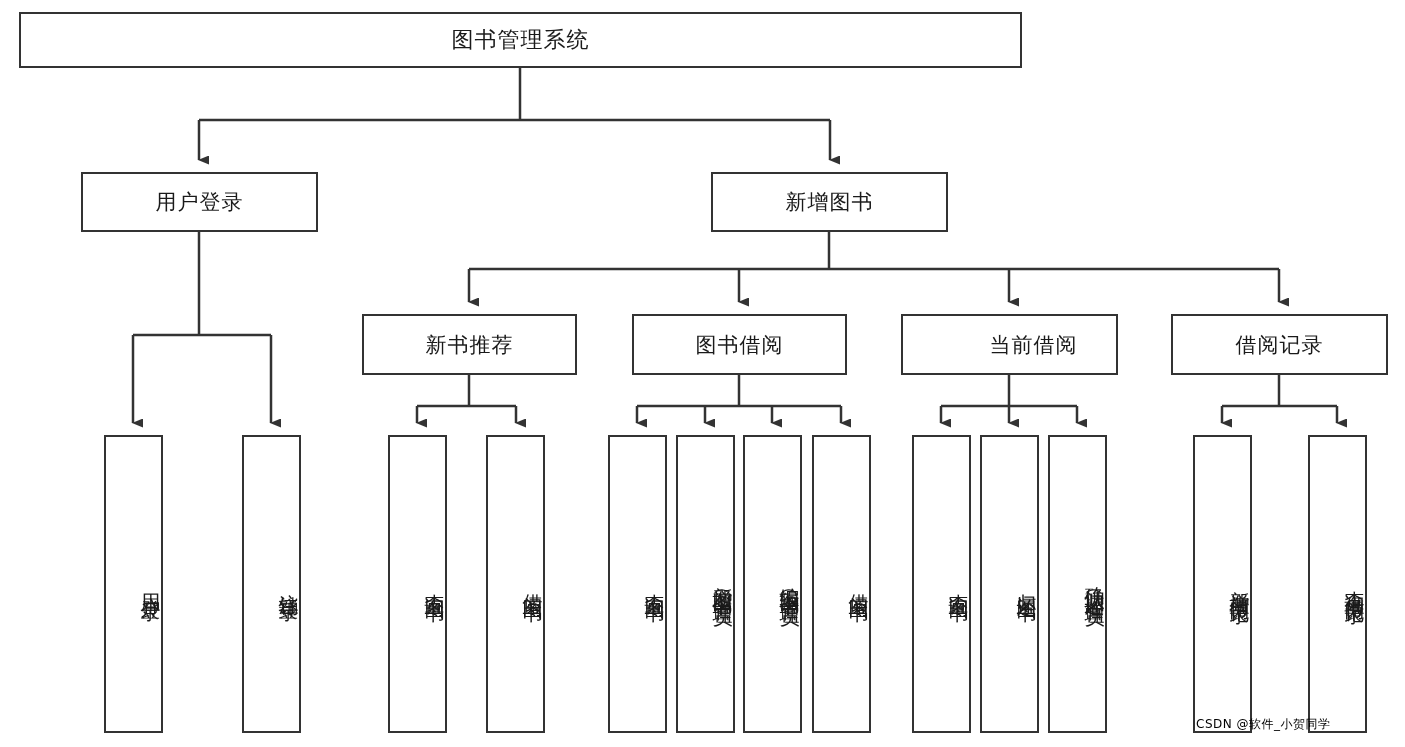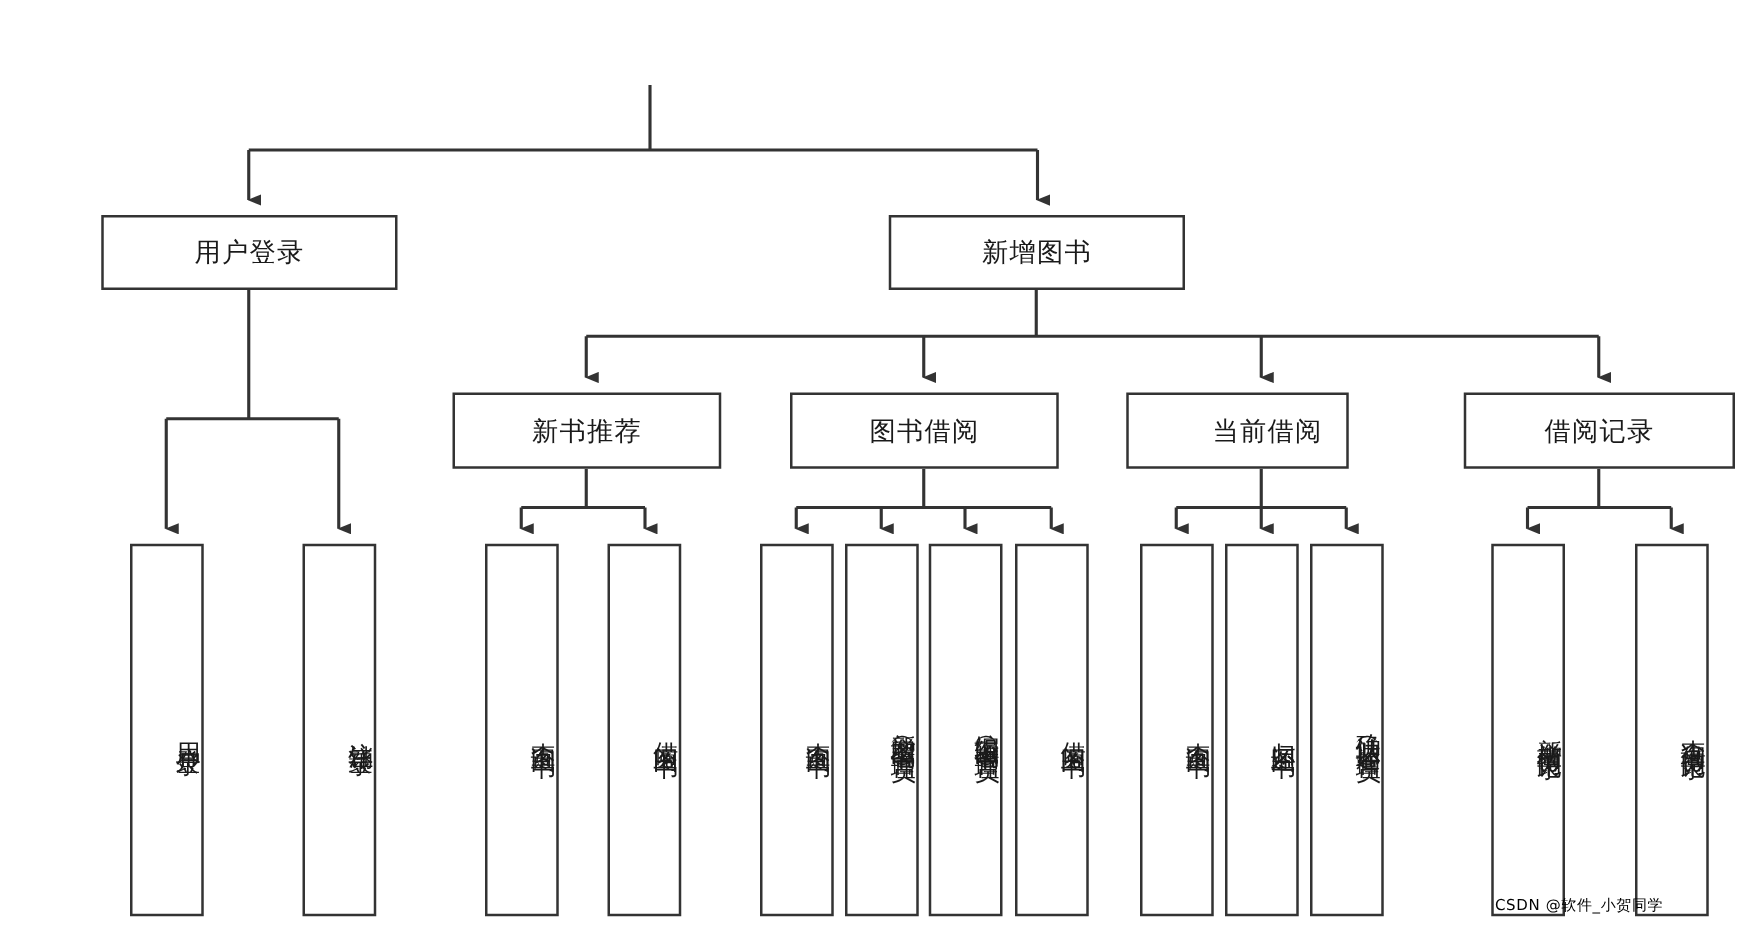--- a/index.html
+++ b/index.html
@@ -115,27 +115,28 @@
       <path d="M1009,406 L1009,423" marker-end="url(#arrowhead)"></path>
       <path d="M1077,406 L1077,423" marker-end="url(#arrowhead)"></path>
 
       <path d="M1279,375 L1279,406"></path>
       <path d="M1222,406 L1337,406"></path>
       <path d="M1222,406 L1222,423" marker-end="url(#arrowhead)"></path>
       <path d="M1337,406 L1337,423" marker-end="url(#arrowhead)"></path>
     </g>
   </svg>
 
+  <div class="node node-h node-root" style="left:19px; top:12px; width:1003px; height:56px;">图书管理系统</div>
 
   <div class="node node-h" style="left:81px; top:172px; width:237px; height:60px;">用户登录</div>
   <div class="node node-h" style="left:711px; top:172px; width:237px; height:60px;">新增图书</div>
 
   <div class="node node-h" style="left:362px; top:314px; width:215px; height:61px;">新书推荐</div>
   <div class="node node-h" style="left:632px; top:314px; width:215px; height:61px;">图书借阅</div>
-  <div class="node node-h" style="left:901px; top:314px; width:178px; height:61px;padding-left:48px;">当前借阅</div>
+  <div class="node node-h" style="left:901px; top:314px; width:217px; height:61px;padding-left:48px;">当前借阅</div>
   <div class="node node-h" style="left:1171px; top:314px; width:217px; height:61px;text-align:center;">借阅记录</div>
 
   <div class="node node-v" style="left:104px; top:435px; width:59px; height:298px;">用户登录</div>
   <div class="node node-v" style="left:242px; top:435px; width:59px; height:298px;">注销登录</div>
 
   <div class="node node-v" style="left:388px; top:435px; width:59px; height:298px;">查询图书</div>
   <div class="node node-v" style="left:486px; top:435px; width:59px; height:298px;">借阅图书</div>
 
   <div class="node node-v" style="left:608px; top:435px; width:59px; height:298px;">查询图书</div>
   <div class="node node-v" style="left:676px; top:435px; width:59px; height:298px;">新增图书（管理员）</div>

